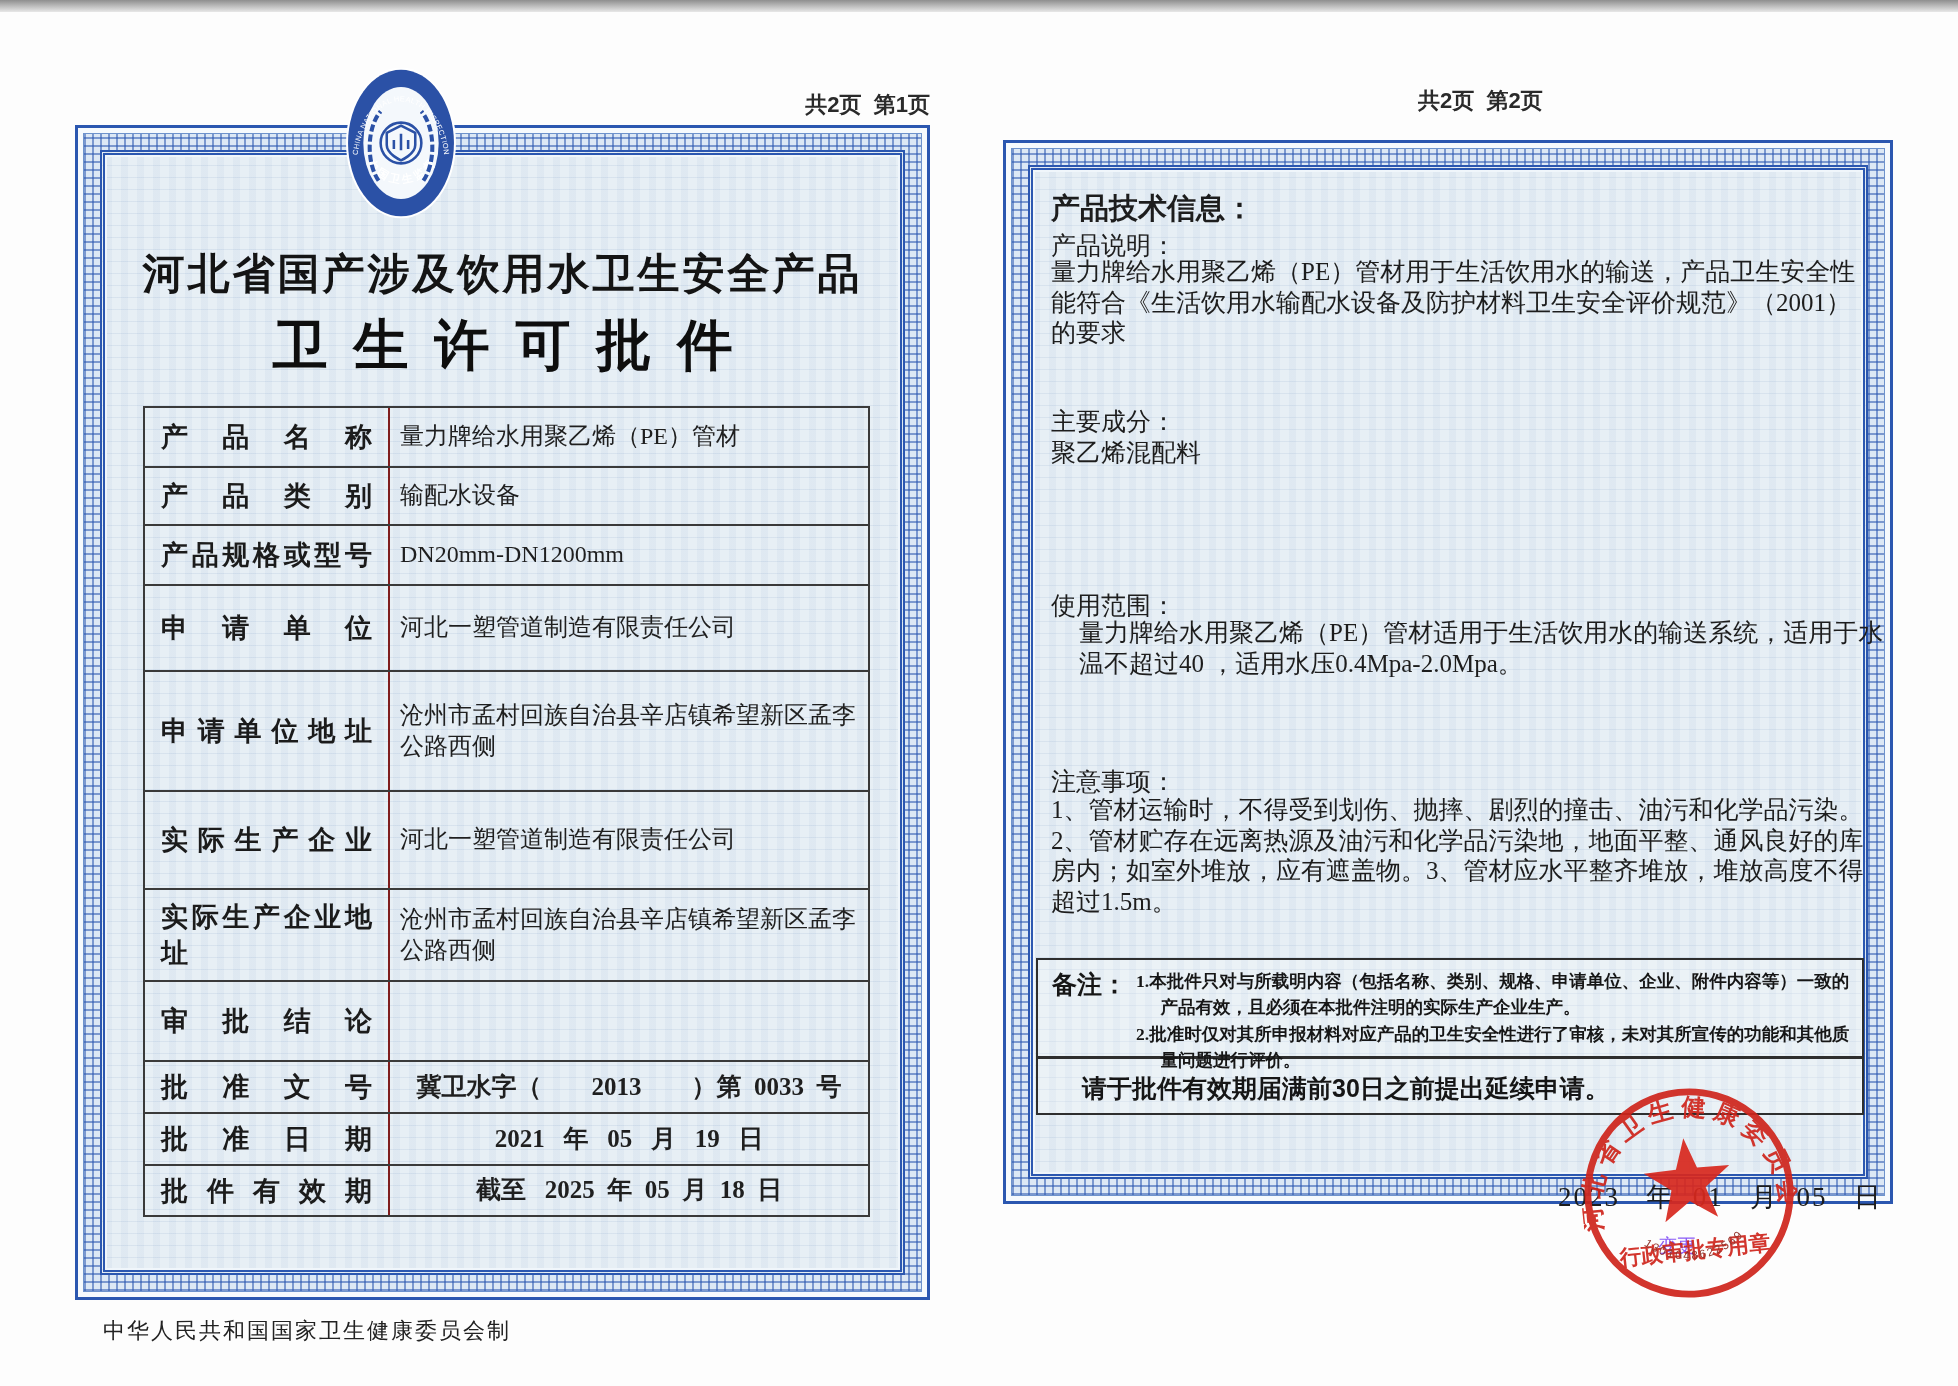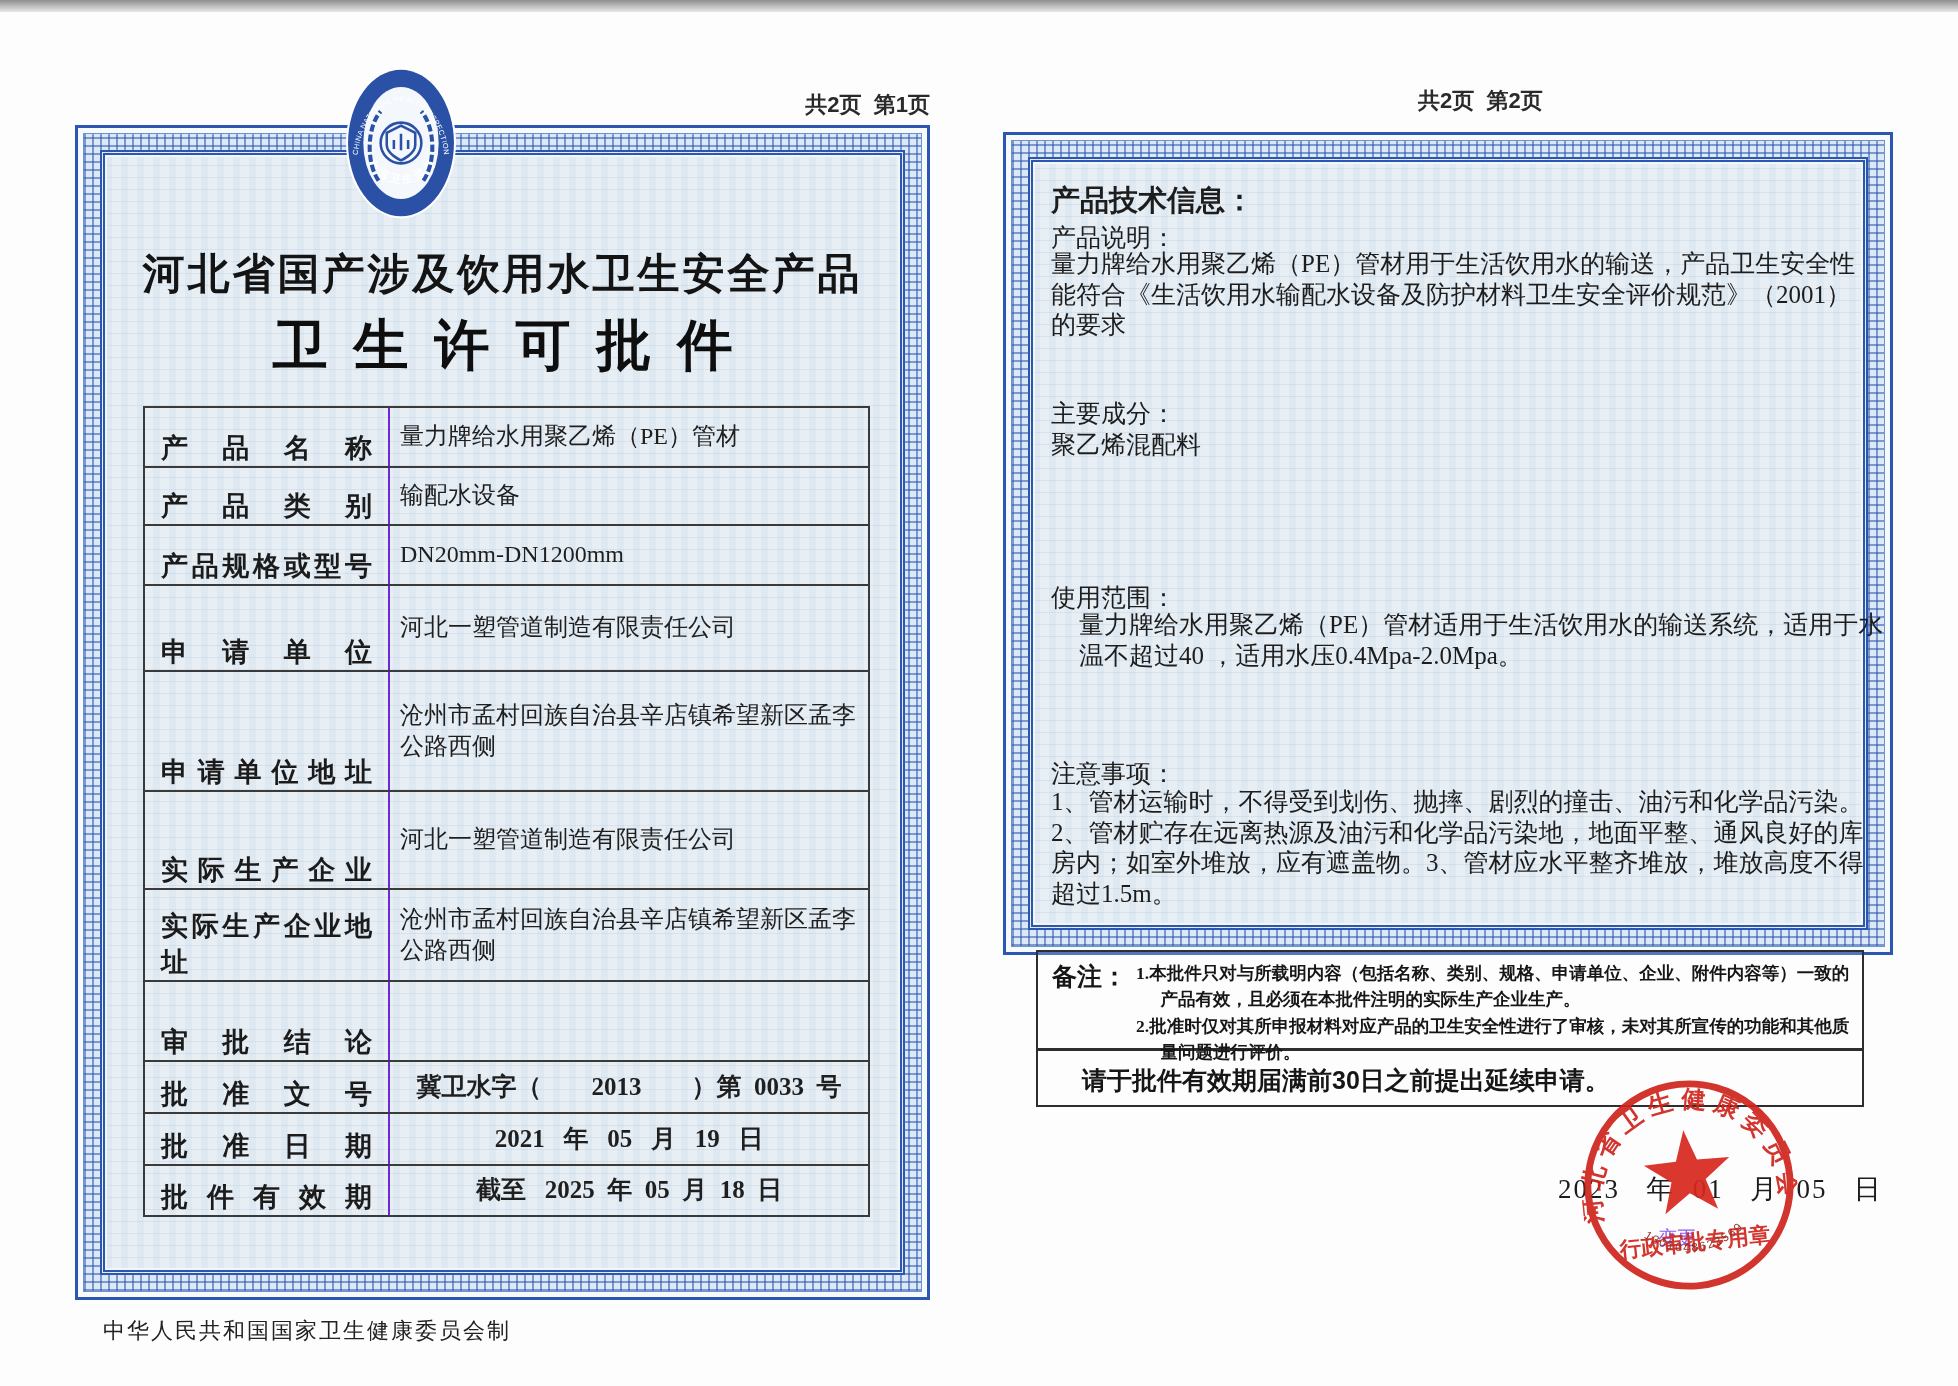--- a/index.html
+++ b/index.html
@@ -6,21 +6,21 @@
   body{
     width:1958px;height:1386px;position:relative;overflow:hidden;
     background:#fdfdfd;
     font-family:"Liberation Serif","DejaVu Serif",serif;
     color:#1d1d1d;
   }
   .topbar{position:absolute;left:0;top:0;width:100%;height:12px;
     background:linear-gradient(#8f8f8f,#e8e8e8);}
   .page{position:absolute;box-sizing:border-box;border:3px solid #2b57b0;background:#f6fafd;padding:5px;}
   #page1{left:75px;top:125px;width:855px;height:1175px;}
-  #page2{left:1003px;top:132px;width:890px;height:823px;}
+  #page2{left:1003px;top:140px;width:890px;height:1064px;}
   .band{height:100%;box-sizing:border-box;padding:16px;border:1px solid #6e93cc;
     background-color:#dce8f5;
     background-image:
       repeating-linear-gradient(90deg, rgba(43,87,176,.55) 0 2px, transparent 2px 8px),
       repeating-linear-gradient(0deg, rgba(43,87,176,.55) 0 2px, transparent 2px 8px);}
   .inner{height:100%;box-sizing:border-box;border:5px double #2b57b0;position:relative;
     background-color:#e7eff5;
     background-image:
       repeating-linear-gradient(0deg, rgba(125,160,198,.15) 0 1px, transparent 1px 12px),
       repeating-linear-gradient(90deg, rgba(125,160,198,.08) 0 7px, transparent 7px 16px);
@@ -34,22 +34,22 @@
 
   
   .title1{position:absolute;top:118px;left:0;width:100%;text-align:center;
     font-size:42px;font-weight:bold;letter-spacing:3px;color:#141414;}
   .title2{position:absolute;top:181px;left:0;width:100%;text-align:center;
     font-size:55px;font-weight:900;letter-spacing:26px;text-indent:26px;color:#0e0e0e;}
   .tbl{position:absolute;left:65px;top:278px;width:727px;box-sizing:border-box;
     border:2px solid #3a3a3a;display:flex;flex-direction:column;}
   .row{display:flex;box-sizing:border-box;border-top:2px solid #3a3a3a;}
   .row:first-child{border-top:none;}
-  .lbl{width:245px;box-sizing:border-box;border-right:2px solid #6d28d9;
-    display:flex;align-items:flex-end;padding:0 16px;}
+  .lbl{width:245px;box-sizing:border-box;border-right:2px solid #7f1d1d;
+    display:flex;align-items:center;padding:0 16px;}
   .lbl-in{width:100%;text-align:justify;text-align-last:justify;
     font-family:"Liberation Sans","DejaVu Sans",sans-serif;
     font-weight:bold;font-size:27px;color:#1b1b1b;}
   .val{flex:1;display:flex;align-items:center;padding:2px 10px;box-sizing:border-box;
     font-size:24px;line-height:1.3;color:#1f1f1f;white-space:pre-line;}
   .val.center{justify-content:center;text-align:center;}
   .val.pre{white-space:pre;}
   .val.bold{font-weight:bold;font-size:25px;}
   .val .concl{width:100%;text-indent:2em;white-space:pre-line;font-weight:bold;
     font-size:25px;line-height:1.35;padding:0 4px;}

